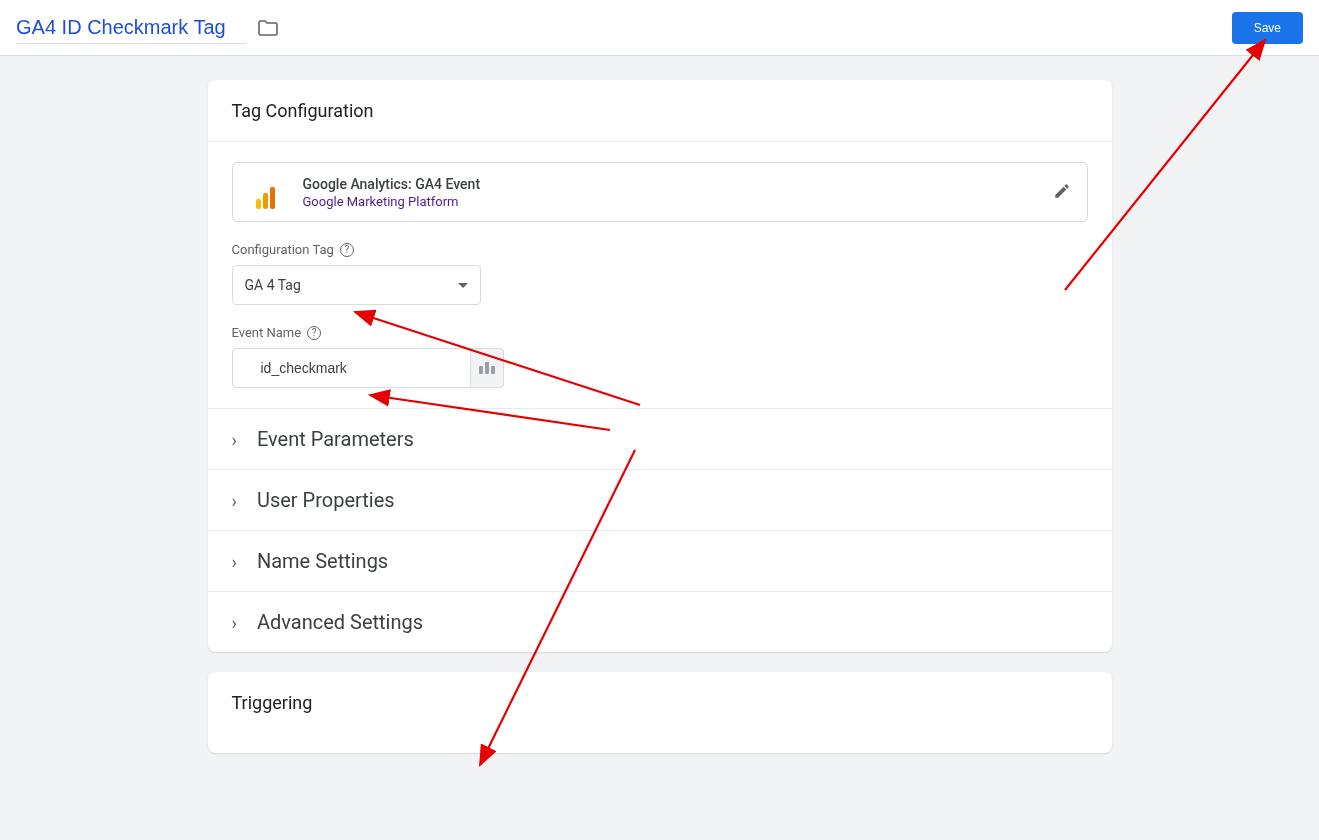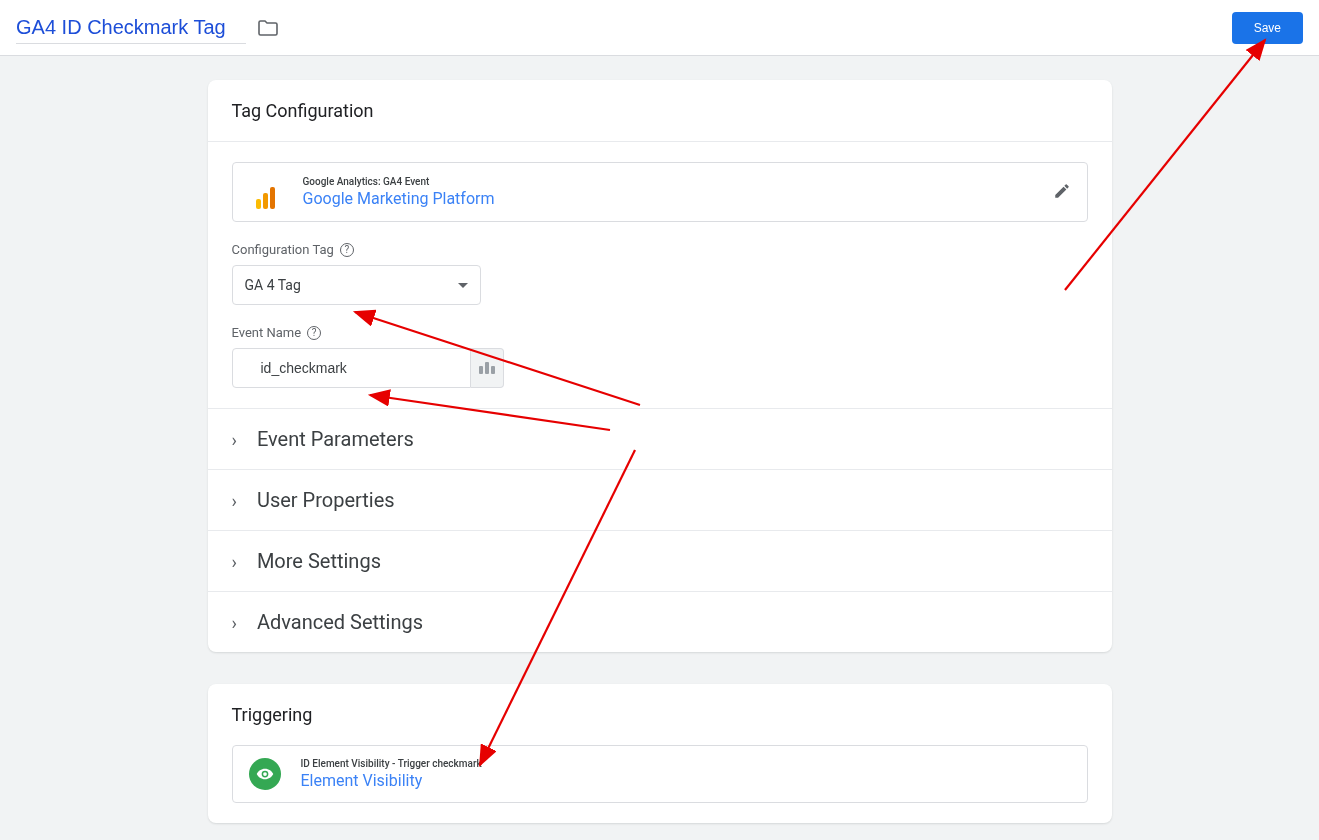--- a/index.html
+++ b/index.html
@@ -59,21 +59,21 @@
   }
   .content {
     max-width: 920px;
     margin: 24px auto 0;
     padding: 0 8px 40px;
   }
   .card {
     background: #fff;
     border-radius: 8px;
     box-shadow: 0 1px 2px rgba(60,64,67,.15);
-    margin-bottom: 32px;
+    margin-bottom: 20px;
     overflow: hidden;
   }
   .card-title {
     font-size: 18px;
     font-weight: 400;
     color: #202124;
     padding: 20px 24px 20px;
   }
   .card-title.border { border-bottom: 1px solid #e8eaed; }
   .card-body { padding: 20px 24px; }
@@ -87,22 +87,22 @@
   }
   .tag-type-box {
     border: 1px solid #dadce0;
     border-radius: 4px;
     display: flex;
     align-items: center;
     padding: 12px 16px;
     gap: 20px;
   }
   .tag-type-text { flex: 1; }
-  .tag-type-name { font-size: 10px; color: #3c4043; font-weight: 500; }
-  .tag-type-sub { font-size: 16px; color: #3b82f6; margin-top: 2px; }
+  .tag-type-name { font-size: 14px; color: #3c4043; font-weight: 500; }
+  .tag-type-sub { font-size: 13px; color: #4c1d95; margin-top: 2px; }
   .ga-icon {
     width: 34px; height: 34px; display: flex; align-items: flex-end; justify-content: center; gap: 2px;
   }
   .ga-bar { width: 5px; border-radius: 2px; }
   .help-icon {
     width: 14px; height: 14px; border: 1px solid #5f6368; border-radius: 50%;
     display: inline-flex; align-items: center; justify-content: center;
     font-size: 10px; color: #5f6368;
   }
   .select-box {
@@ -253,43 +253,32 @@
         <div class="collapsible-row">
           <span class="chevron">›</span>
           <span class="collapsible-label">Event Parameters</span>
         </div>
         <div class="collapsible-row">
           <span class="chevron">›</span>
           <span class="collapsible-label">User Properties</span>
         </div>
         <div class="collapsible-row">
           <span class="chevron">›</span>
-          <span class="collapsible-label">More Settings</span>
+          <span class="collapsible-label">Name Settings</span>
         </div>
         <div class="collapsible-row">
           <span class="chevron">›</span>
           <span class="collapsible-label">Advanced Settings</span>
         </div>
       </div>
     </div>
 
     <div class="card">
       <div class="card-title">Triggering</div>
       <div class="card-body" style="padding-top:0;">
-        <div class="trigger-box">
-          <div class="trigger-icon">
-            <svg width="18" height="18" viewBox="0 0 24 24">
-                <path fill="#fff" d="M12 5C7 5 2.7 8.1 1 12c1.7 3.9 6 7 11 7s9.3-3.1 11-7c-1.7-3.9-6-7-11-7zm0 11.5A4.5 4.5 0 1 1 16.5 12 4.5 4.5 0 0 1 12 16.5zm0-7A2.5 2.5 0 1 0 14.5 12 2.5 2.5 0 0 0 12 9.5z"></path>
-              </svg>
-          </div>
-          <div>
-            <div class="tag-type-name">ID Element Visibility - Trigger checkmark</div>
-            <div class="tag-type-sub">Element Visibility</div>
-          </div>
-        </div>
       </div>
     </div>
 
   </div>
 
   <svg class="arrow" style="left:0;top:0;" width="1319" height="840">
     <defs>
       <marker id="arrowhead" markerWidth="10" markerHeight="8" refX="9" refY="4" orient="auto">
         <polygon points="0 0, 10 4, 0 8" fill="#e60000"></polygon>
       </marker>

